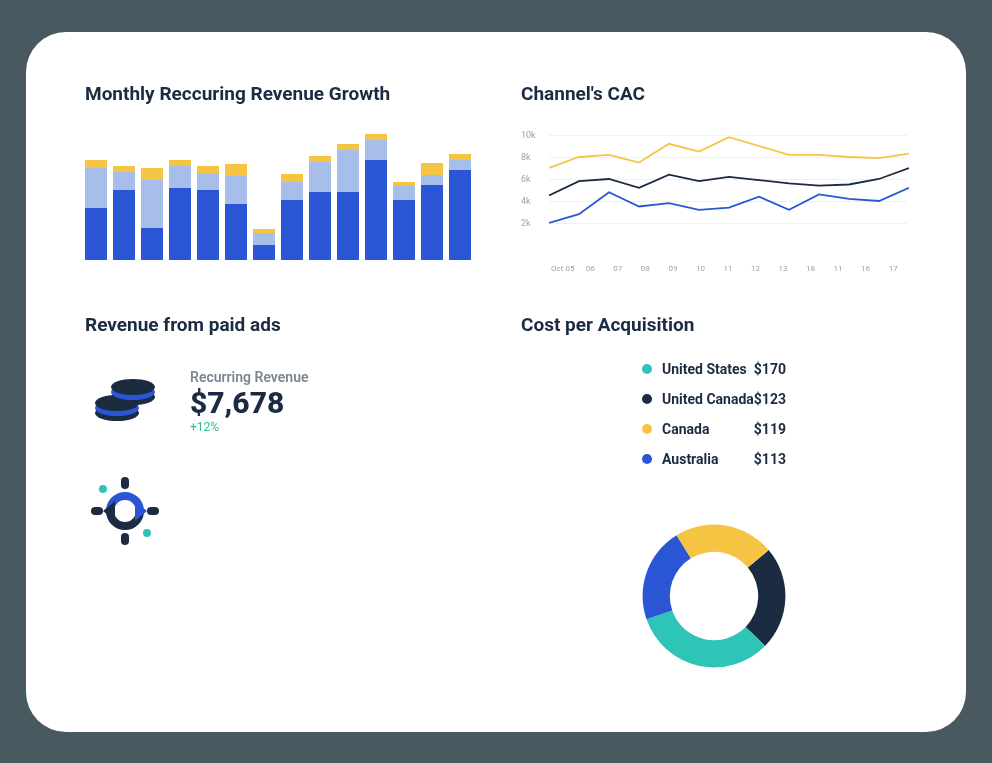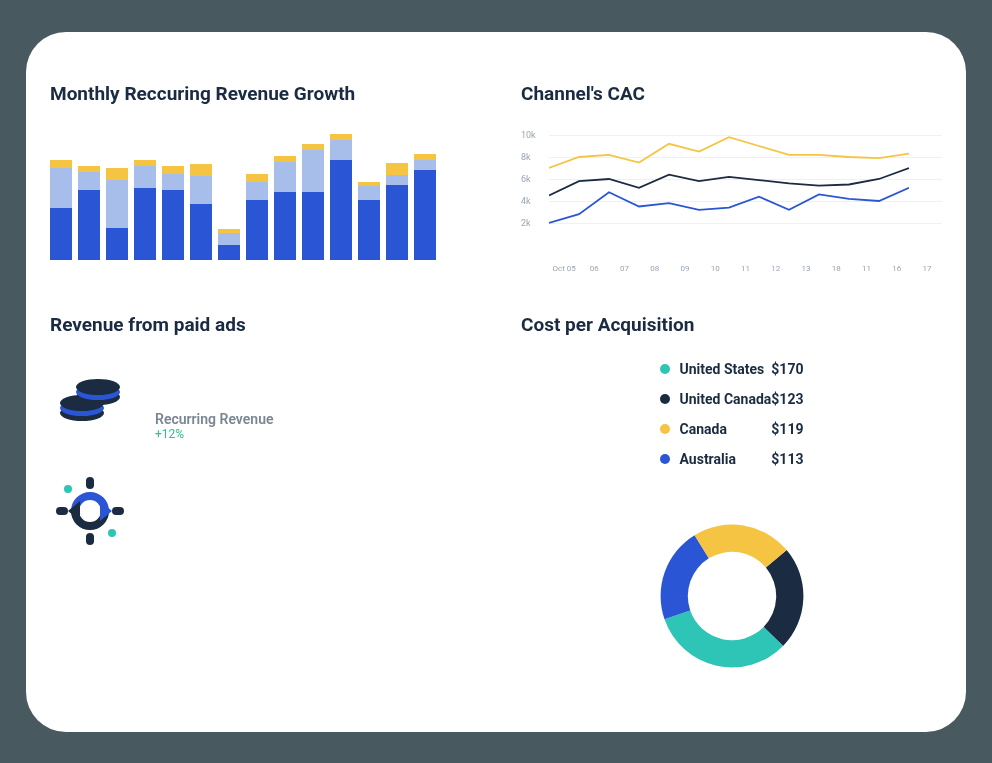--- a/index.html
+++ b/index.html
@@ -10,21 +10,21 @@
     justify-content: center;
     align-items: center;
     min-height: 763px;
     width: 992px;
   }
   .card {
     background: #fff;
     border-radius: 40px;
     width: 940px;
     height: 700px;
-    padding: 50px 24px;
+    padding: 50px 59px;
     display: grid;
     grid-template-columns: 1fr 1fr;
     grid-template-rows: auto auto;
     column-gap: 50px;
     row-gap: 40px;
   }
   .section-title {
     font-size: 19px;
     font-weight: 700;
     color: #1a2b42;
@@ -64,21 +64,21 @@
     display: flex;
     justify-content: space-between;
     font-size: 8px;
     color: #9aa5b2;
     margin-left: 28px;
     margin-top: 4px;
   }
   .xaxis span { flex: 1; text-align: center; }
   svg.lines { position: absolute; left: 28px; top: 0; right: 0; bottom: 0; }
   
-  .metric-row { display: flex; align-items: flex-end; gap: 25px; margin-bottom: 30px; }
+  .metric-row { display: flex; align-items: center; gap: 25px; margin-bottom: 30px; }
   .metric-icon { width: 80px; height: 80px; flex-shrink: 0; }
   .metric-label { font-size: 14px; color: #7a8694; font-weight: 600; }
   .metric-value { font-size: 30px; font-weight: 800; color: #1a2b42; }
   .metric-delta { font-size: 12px; color: #2fbf8c; font-weight: 400; }
   
   .cpa-wrap { display: flex; gap: 30px; align-items: center; flex-direction: column; }
   .cpa-list { flex: 1; }
   .cpa-row { display: flex; align-items: center; justify-content: space-between; margin-bottom: 14px; font-size: 14px; font-weight: 700; color: #1a2b42; }
   .cpa-row .left { display: flex; align-items: center; gap: 10px; }
   .dot { width: 10px; height: 10px; border-radius: 50%; }
@@ -210,20 +210,21 @@
           <ellipse cx="32" cy="52" rx="22" ry="8" fill="#1a2b42"></ellipse>
           <ellipse cx="32" cy="47" rx="22" ry="8" fill="#2a56d6"></ellipse>
           <ellipse cx="32" cy="42" rx="22" ry="8" fill="#1a2b42"></ellipse>
           <ellipse cx="48" cy="36" rx="22" ry="8" fill="#1a2b42"></ellipse>
           <ellipse cx="48" cy="31" rx="22" ry="8" fill="#2a56d6"></ellipse>
           <ellipse cx="48" cy="26" rx="22" ry="8" fill="#1a2b42"></ellipse>
         </svg>
       </div>
       <div>
         <div class="metric-label">Recurring Revenue</div>
+        <div class="metric-value">$7,678</div>
         <div class="metric-delta">+12%</div>
       </div>
     </div>
 
     <div class="metric-row">
       <div class="metric-icon">
         <svg viewBox="0 0 80 80">
           <circle cx="18" cy="18" r="4" fill="#2ec4b6"></circle>
           <circle cx="62" cy="62" r="4" fill="#2ec4b6"></circle>
           <rect x="36" y="6" width="8" height="12" rx="4" fill="#1a2b42"></rect>

